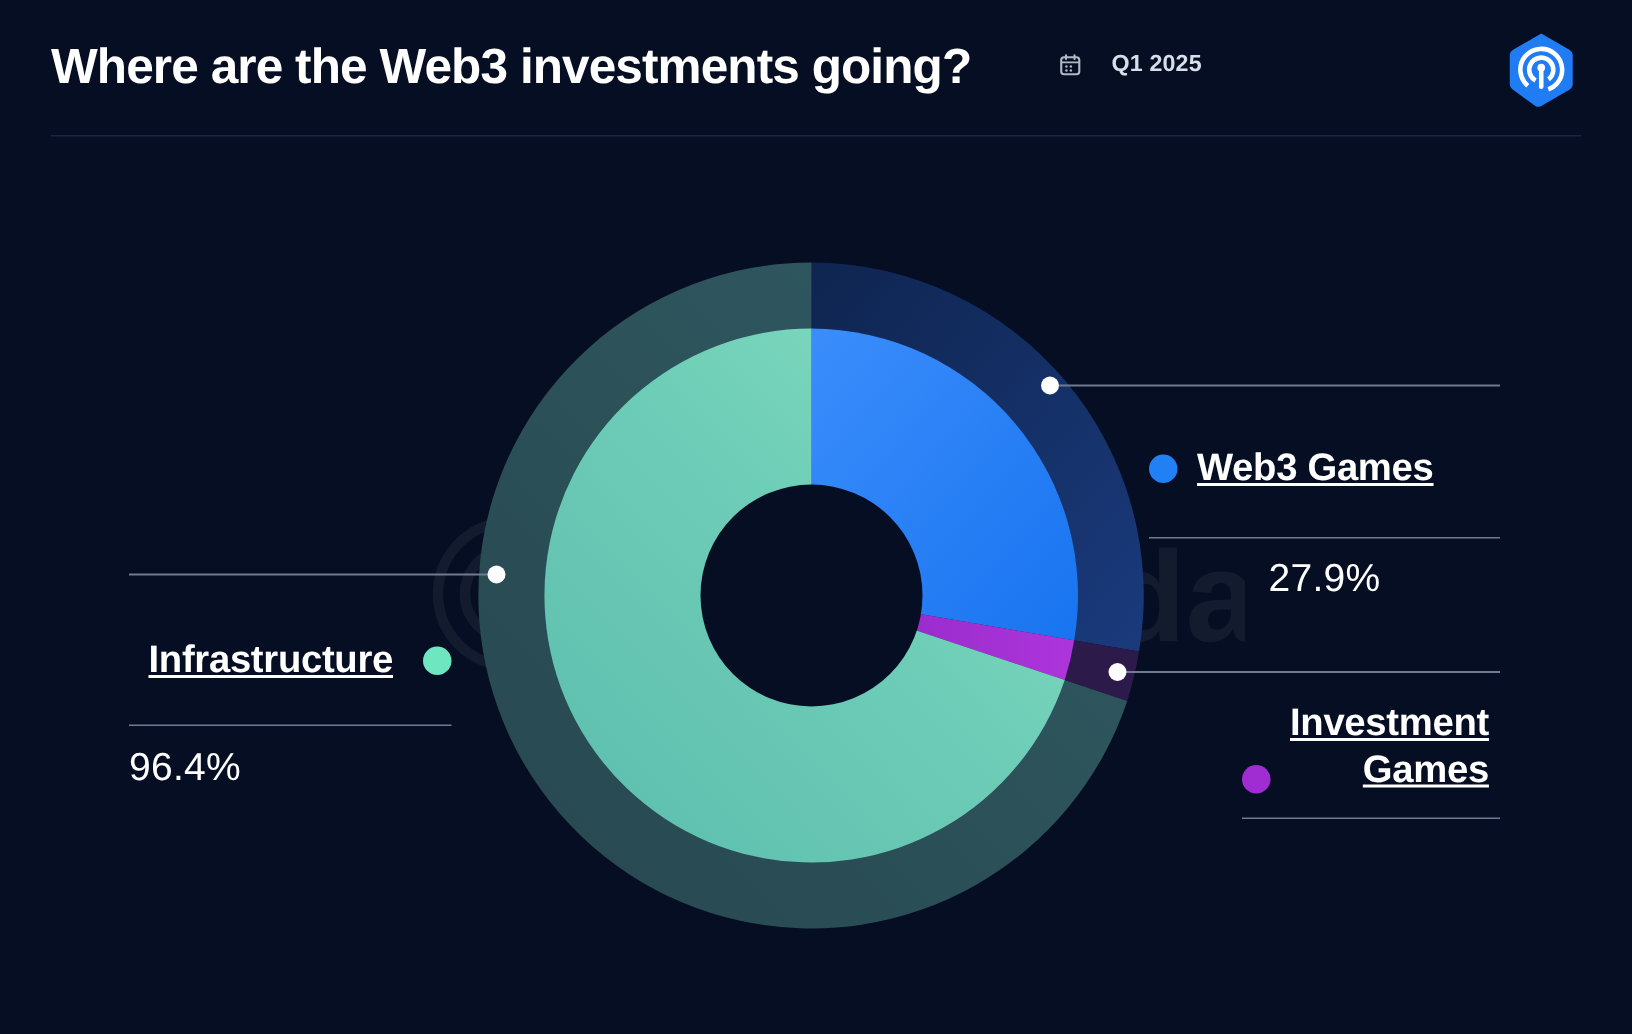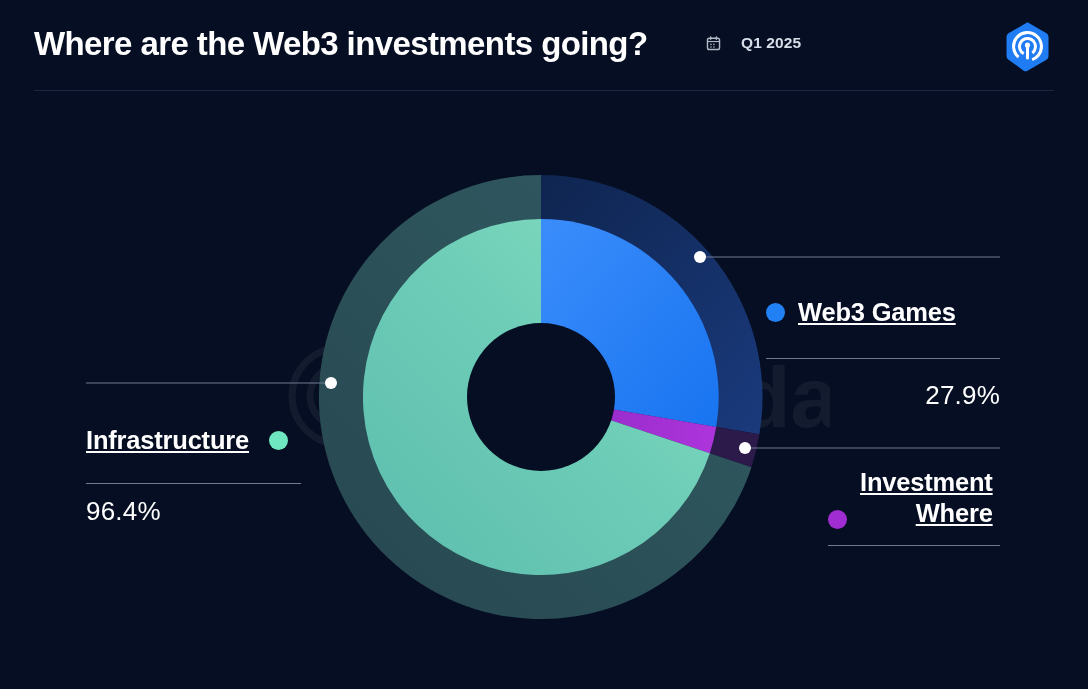--- a/index.html
+++ b/index.html
@@ -50,25 +50,25 @@
   .callout { position:absolute; }
   .callout-head { display:flex; align-items:center; gap:13px; white-space:nowrap;text-decoration:underline; }
   .callout-label { font-size:25.5px; font-weight:bold; letter-spacing:-0.2px; color:#fff; }
   .swatch { width:19px; height:19px; border-radius:50%; flex:none; }
   .callout-rule { height:1px; background:#6f7a93; }
   .callout-value { font-size:26px; font-weight:400; color:#ffffff; letter-spacing:.2px; }
 
   
   #callout-games { left:766px; top:207px; width:234px; }
   #callout-games .callout-rule { margin-top:31px; width:234px; }
-  #callout-games .callout-value { display:block; margin-top:21px; text-align:right; }
+  #callout-games .callout-value { display:block; margin-top:11px; text-align:center; }
 
   
   #callout-infra { left:86px; top:335px; width:215px; }
-  #callout-infra .callout-head { justify-content:flex-start;gap:20px; }
+  #callout-infra .callout-head { justify-content:flex-end;gap:20px; }
   #callout-infra .callout-rule { margin-top:28px; width:215px; }
   #callout-infra .callout-value { display:block; margin-top:12px; text-align:left; }
 
   
   #callout-firm { left:828px; top:376px; width:172px; }
   #callout-firm .callout-head { align-items:flex-end; }
   #callout-firm .callout-label { line-height:1.22; text-align:right; }
   #callout-firm .swatch { margin-top:7px; }
   #callout-firm .callout-rule { margin-top:16px; width:172px; }
   #callout-firm .callout-value { display:block; margin-top:11px; text-align:right; }
@@ -189,19 +189,19 @@
     </div>
     <div class="callout-rule"></div>
     <span class="callout-value">96.4%</span>
   </div>
 
   <div class="callout" id="callout-firm">
     <div class="callout-head">
       <span class="swatch" style="background:#a02dd2"></span>
       <span class="callout-label">
         <span>Investment</span><br>
-        <span>Where</span>
+        <span>Games</span>
       </span>
     </div>
     <div class="callout-rule"></div>
   </div>
 
 </div>
 
 </body></html>

